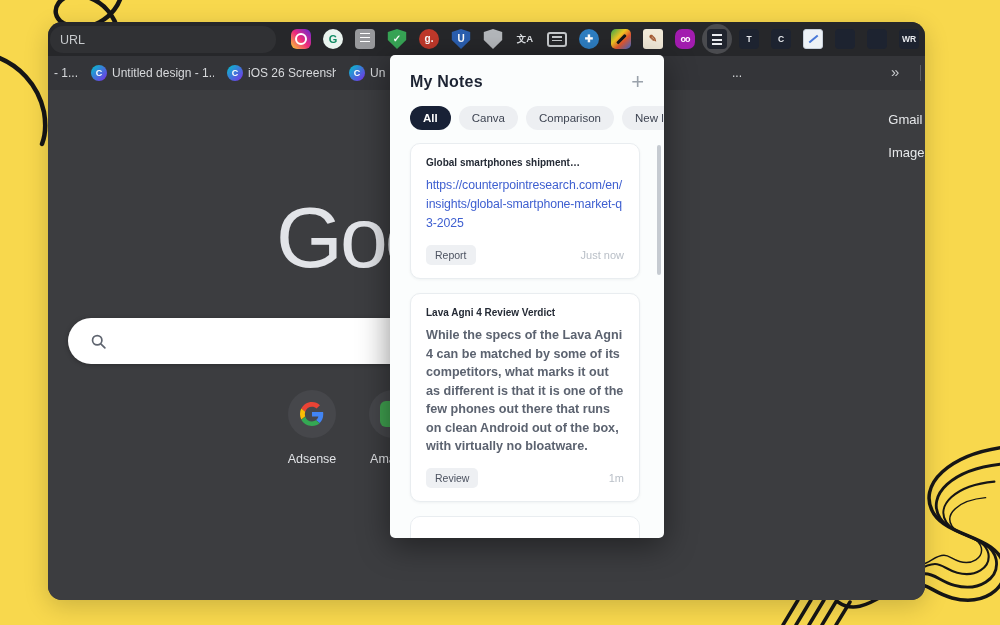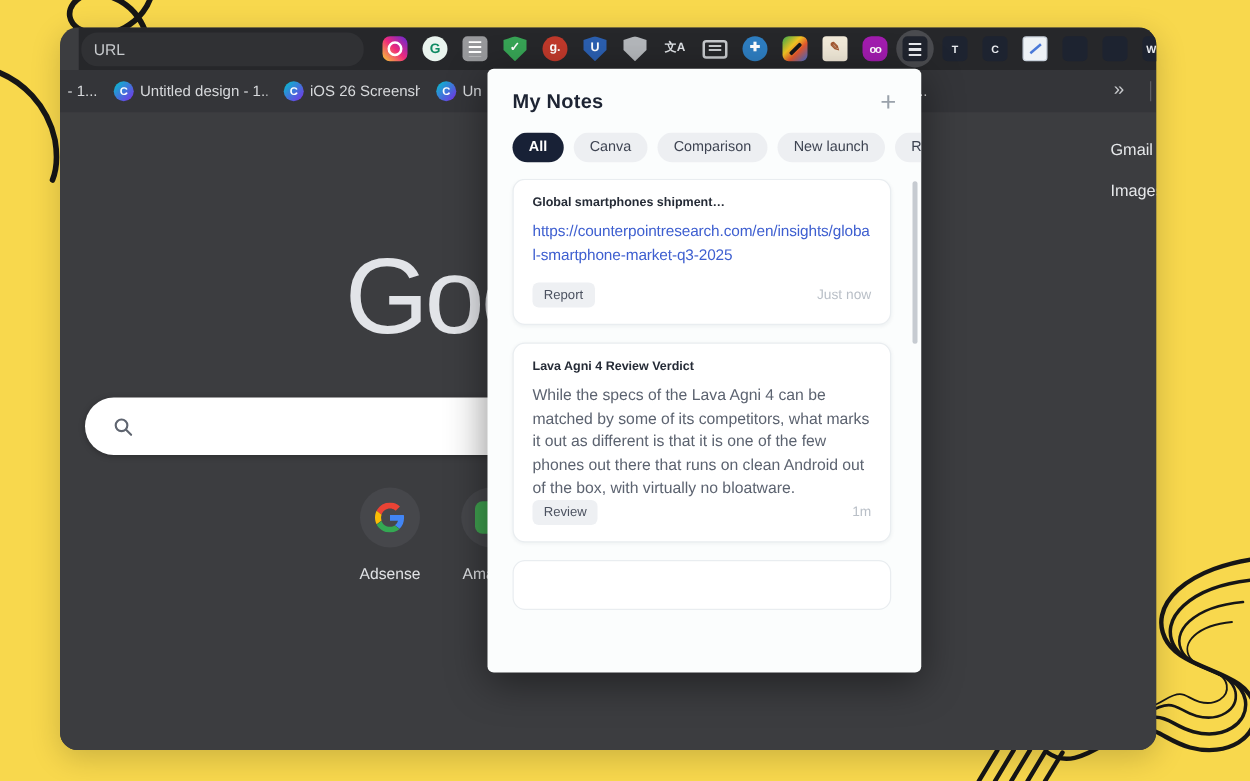--- a/index.html
+++ b/index.html
@@ -10,21 +10,21 @@
   *{box-sizing:border-box;margin:0;padding:0;font-family:"Liberation Sans",sans-serif;}
   html,body{width:1000px;height:625px;overflow:hidden;}
   body{background:var(--background);position:relative;}
 
   .decor{position:absolute;inset:0;z-index:0;}
 
   
   .window{position:absolute;left:48px;top:22px;width:877px;height:578px;border-radius:14px;
     overflow:hidden;background:var(--page);z-index:1;box-shadow:0 6px 24px rgba(0,0,0,.18);}
 
-  .toolbar{height:34px;background:var(--chrome);position:relative;margin-left:15px;}
+  .toolbar{height:34px;background:var(--chrome);position:relative;}
   .addressbar{position:absolute;left:2px;top:4px;width:226px;height:27px;border-radius:13px;
     background:var(--addressbar);color:#c7cacd;font-size:12.5px;display:flex;align-items:center;padding-left:10px;}
   .ext-row{position:absolute;left:242px;top:0;height:34px;display:flex;align-items:center;gap:10px;}
   .ext-slot{width:22px;height:22px;display:flex;align-items:center;justify-content:center;border-radius:50%;flex:none;}
   .ext-slot.active{width:30px;height:30px;background:#4a4b4f;margin:0 -4px;}
   .xi{width:20px;height:20px;display:flex;align-items:center;justify-content:center;position:relative;flex:none;}
   .xi .glyph{font-style:normal;font-weight:bold;line-height:1;}
   .xi-insta{background:linear-gradient(45deg,#f9ce34,#ee2a7b 50%,#6228d7);border-radius:6px;}
   .xi-insta::after{content:"";width:8px;height:8px;border:2px solid #fff;border-radius:50%;}
   .xi-gcircle{background:#eaf4ef;border-radius:50%;color:#0e8a62;font-size:11px;}
@@ -67,35 +67,35 @@
   .searchbar{position:absolute;top:228px;left:20px;width:520px;height:46px;background:#fff;border-radius:24px;
     display:flex;align-items:center;padding-left:22px;gap:12px;box-shadow:0 1px 5px rgba(0,0,0,.28);
     color:#5f6570;font-size:15px;}
   .shortcut{position:absolute;top:300px;width:92px;text-align:center;color:#e0e2e5;font-size:12.5px;}
   .shortcut .circle{width:48px;height:48px;border-radius:50%;background:#46474b;margin:0 auto 14px;
     display:flex;align-items:center;justify-content:center;}
   .shortcut.s1{left:218px;} .shortcut.s2{left:299px;}
   .green-tile{width:26px;height:26px;border-radius:6px;background:#3fa14f;}
 
   
-  .popup{position:absolute;left:342px;top:33px;width:347px;height:483px;background:var(--popup-bg);
+  .popup{position:absolute;left:342px;top:33px;width:274px;height:483px;background:var(--popup-bg);
     border-radius:5px;box-shadow:0 8px 32px rgba(0,0,0,.45);z-index:5;display:flex;flex-direction:column;overflow:hidden;}
   .popup-header{display:flex;justify-content:space-between;align-items:center;padding:18px 20px 0;}
   .popup-title{font-size:16px;font-weight:bold;color:#1d2433;letter-spacing:.2px;}
   .popup-add{font-size:22px;font-weight:300;color:#9aa2ab;cursor:pointer;line-height:18px;}
   .chips{display:flex;gap:8px;margin-top:15px;padding:0 20px;overflow:hidden;white-space:nowrap;flex:none;}
   .chip{padding:6px 13px;border-radius:15px;background:#edeff2;color:#3e4452;font-size:11.5px;flex:none;}
   .chip.active{background:var(--chip-active-bg);color:#fff;font-weight:bold;}
   .notes{margin-top:13px;padding:0 24px 0 20px;position:relative;flex:1;overflow:hidden;}
   .card{background:#fff;border:1px solid #e9edf0;border-radius:10px;box-shadow:0 1px 3px rgba(25,35,50,.05);
     padding:13px 15px;margin-bottom:14px;}
   .card-title{font-size:10px;font-weight:bold;color:#252b36;margin-bottom:8px;}
   .card-link{display:block;font-size:12.3px;color:var(--accent-link);line-height:19px;word-break:break-all;
     text-decoration:none;margin-bottom:12px;letter-spacing:-.1px;}
-  .card-body{font-size:12.6px;color:#5c6370;line-height:18.5px;margin-bottom:0;}
+  .card-body{font-size:12.6px;color:#5c6370;line-height:18.5px;margin-bottom:12px;font-weight:bold;}
   .card-foot{display:flex;justify-content:space-between;align-items:center;}
   .tag{background:#eef0f3;color:#4c5260;font-size:10.5px;padding:4px 9px;border-radius:5px;}
   .time{color:#b9bfc7;font-size:11px;}
   .peek-card{background:#fff;border:1px solid #e9edf0;border-radius:10px;height:40px;}
   .scroll-thumb{position:absolute;right:3px;top:2px;width:4px;height:130px;border-radius:2px;background:#c6cbd1;}
 </style>
 </head>
 <body>
 
 <svg class="decor" width="1000" height="625" viewBox="0 0 1000 625" fill="none">

